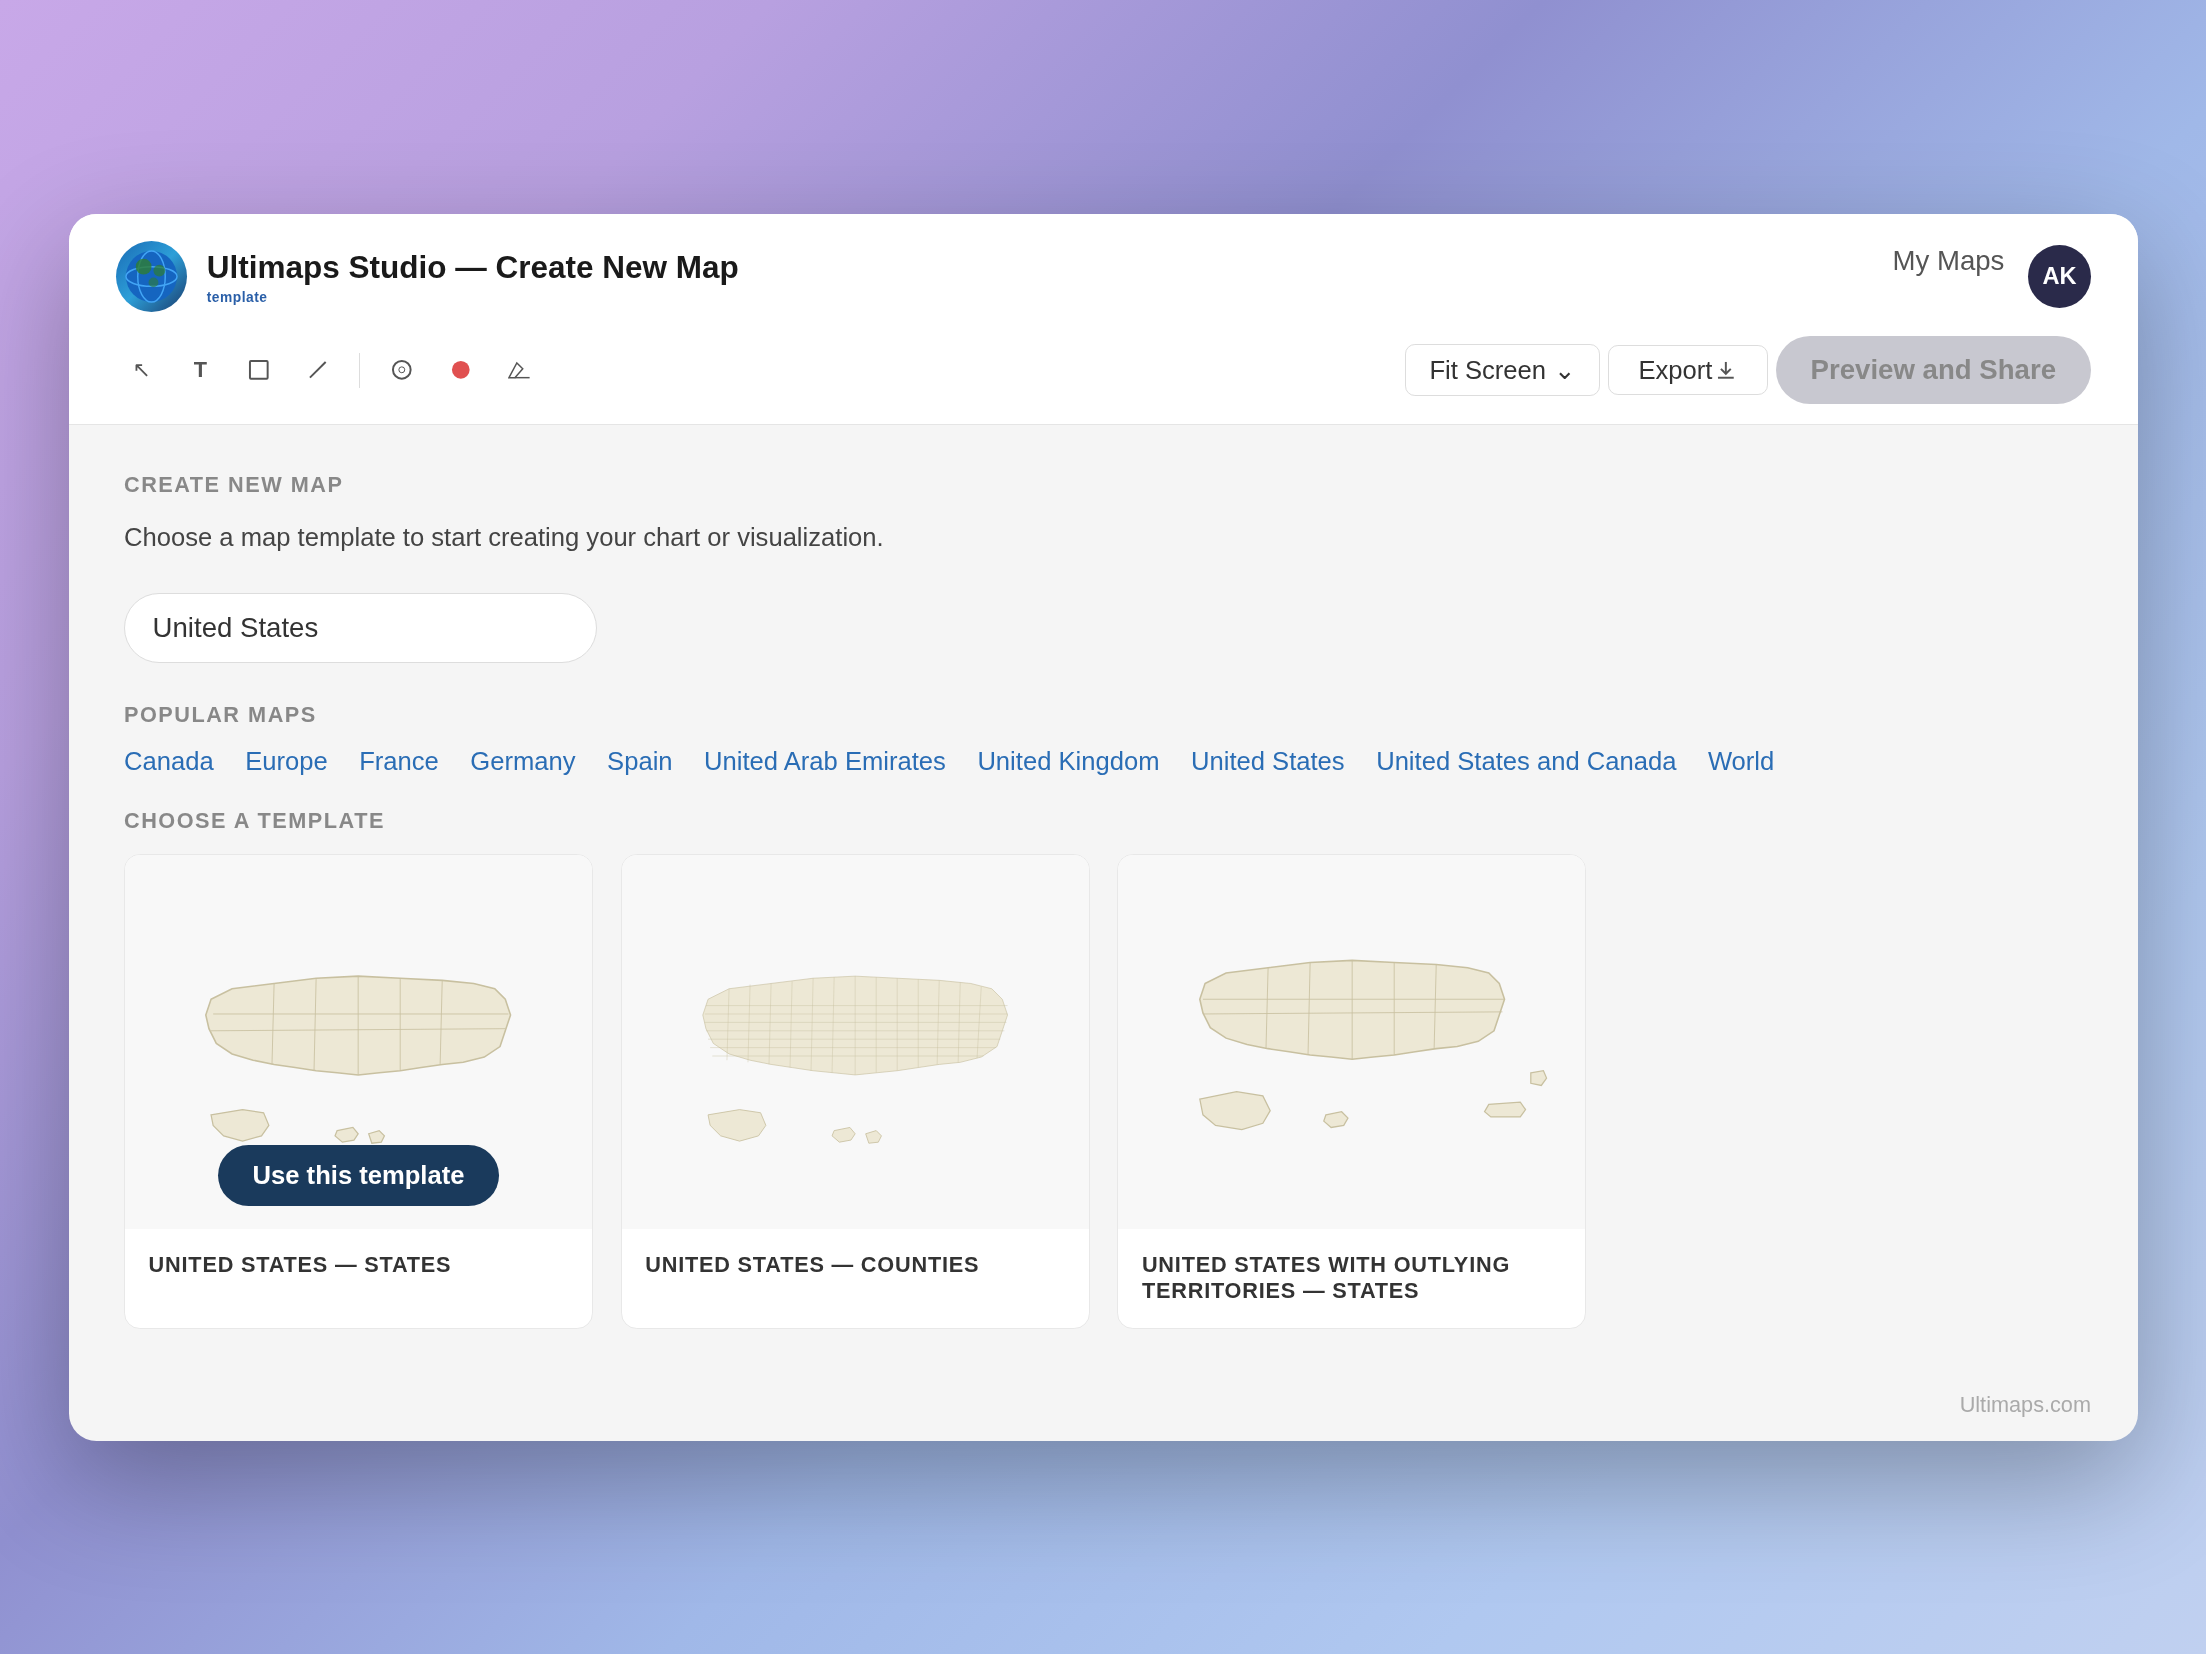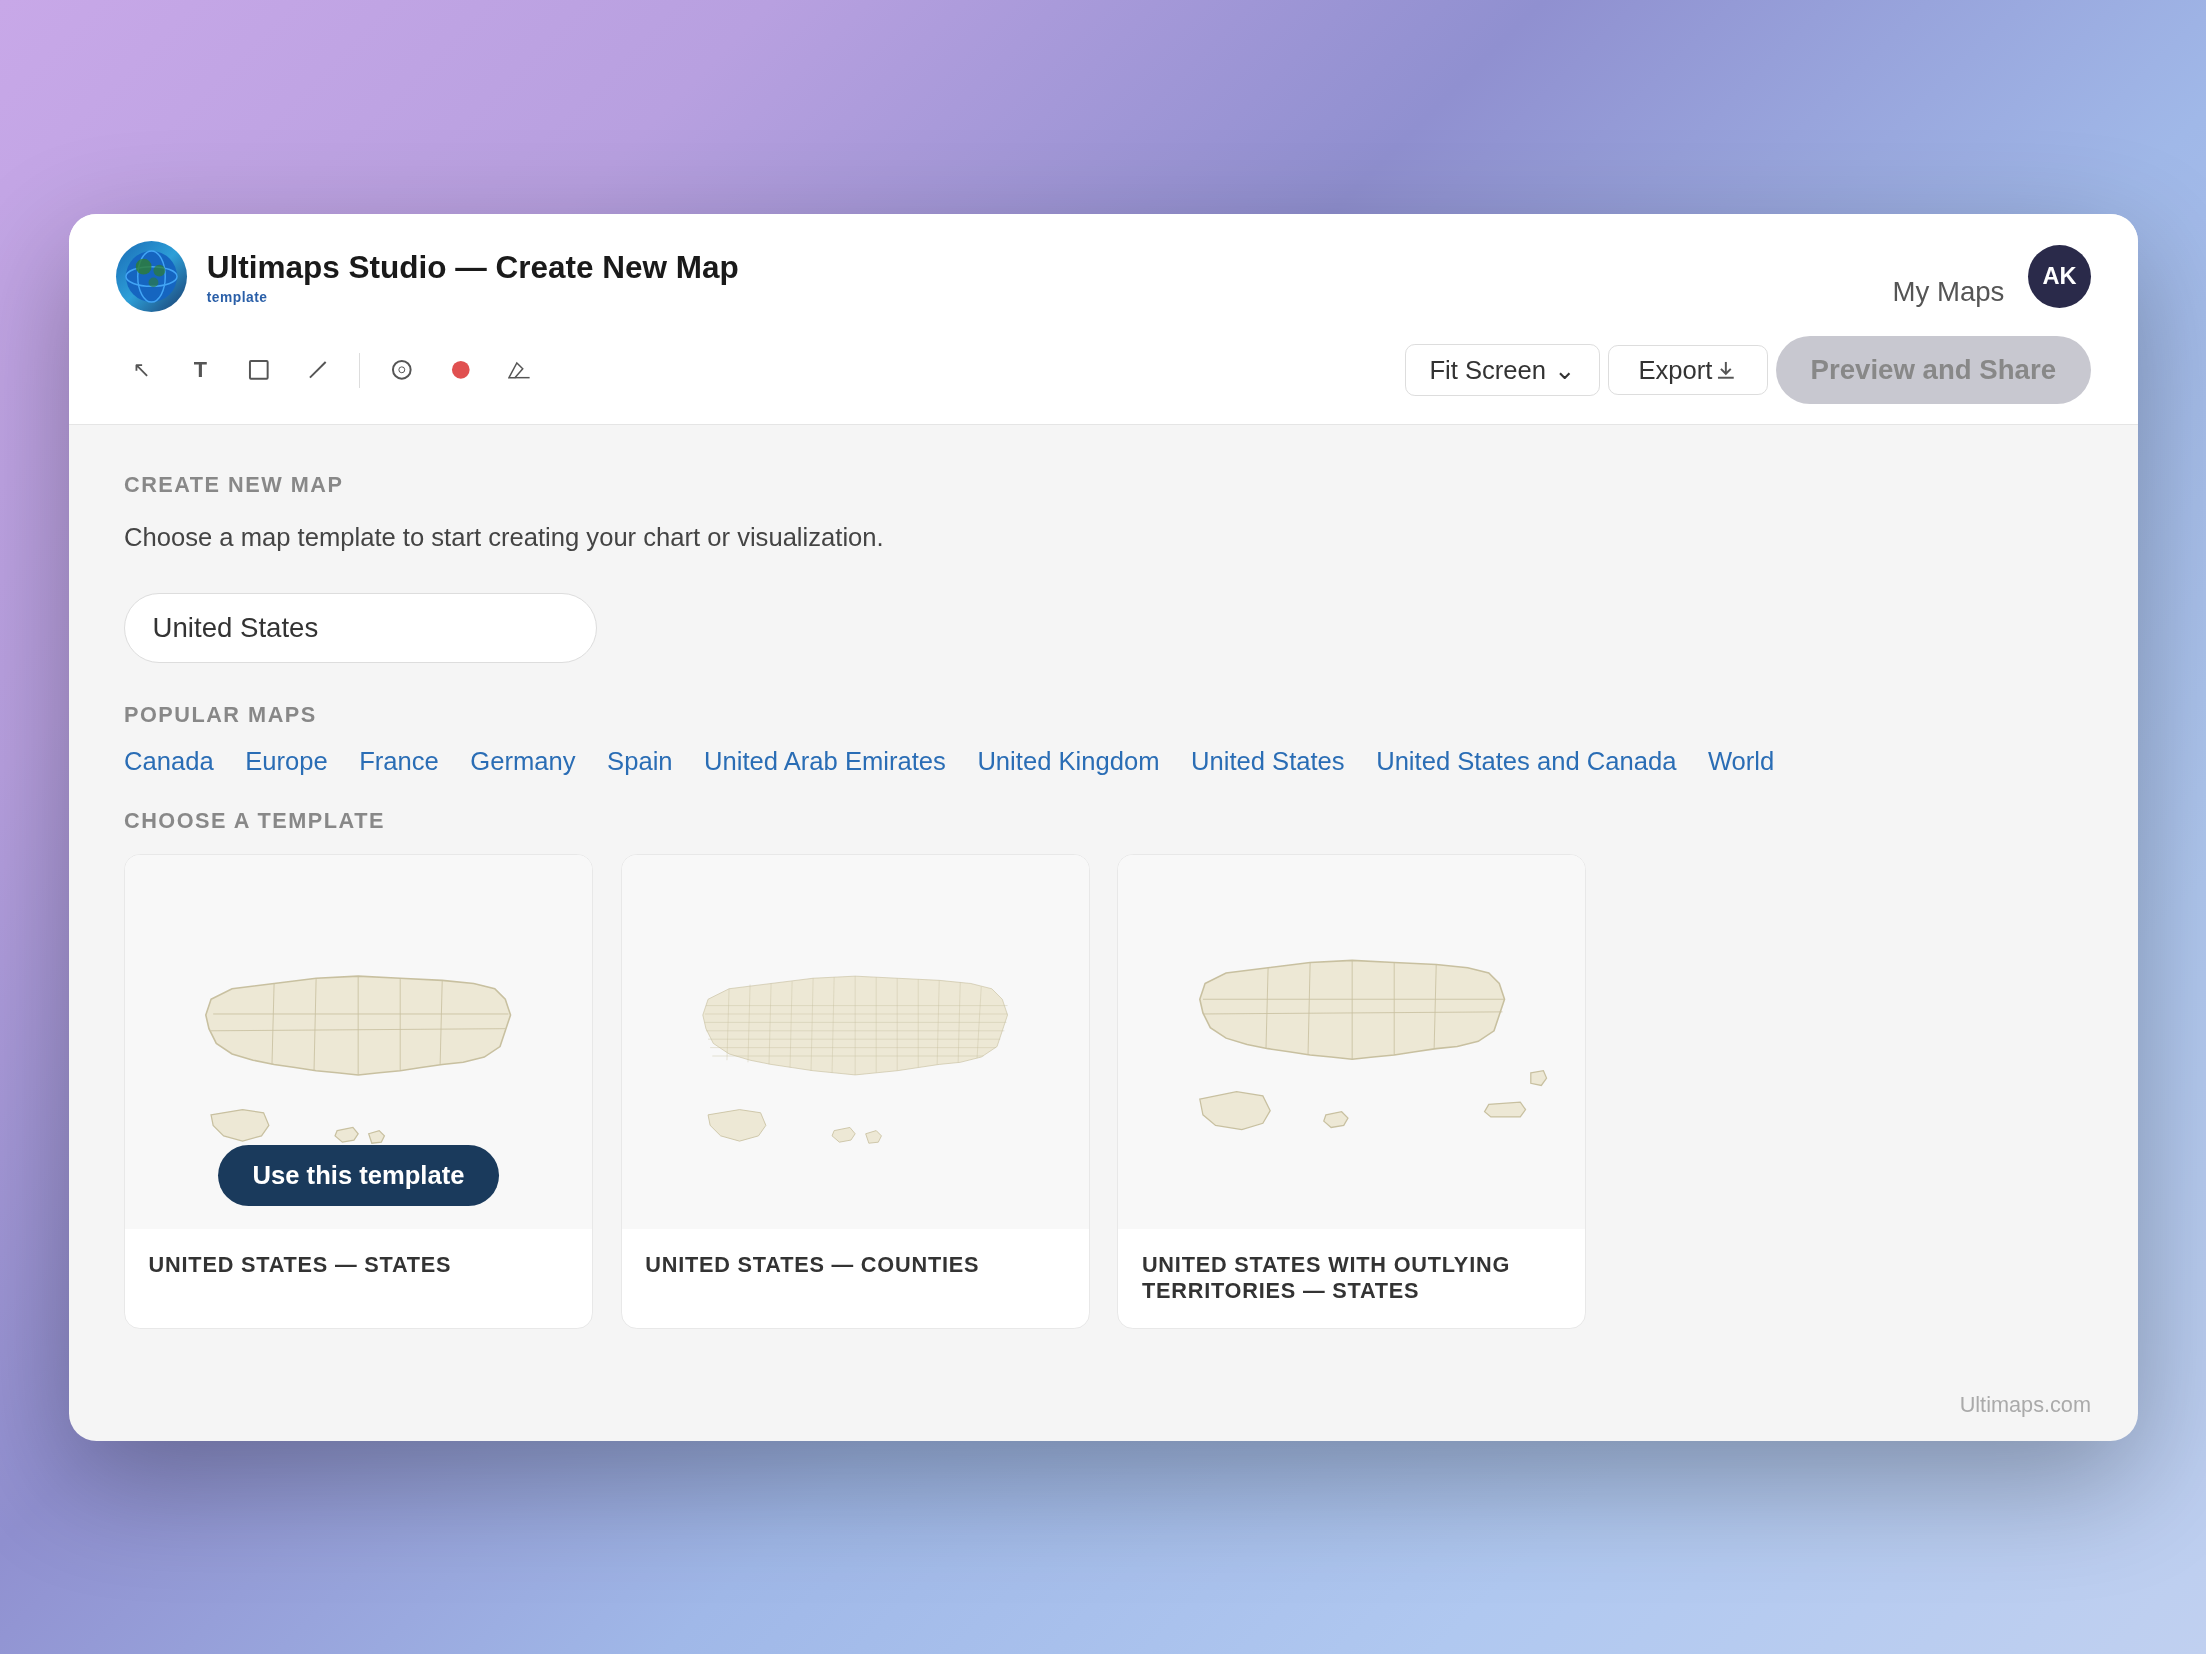--- a/index.html
+++ b/index.html
@@ -52,21 +52,21 @@
       letter-spacing: 0.5px;
       margin-top: 3.9px;
     }
     .app-title {
       font-size: 31.5px;
       font-weight: 600;
       color: #1a1a1a;
     }
     .header-right {
       display: flex;
-      align-items: flex-end;
+      align-items: flex-start;
       gap: 23.6px;
     }
     .my-maps-link {
       font-size: 27.6px;
       color: #555;
       cursor: pointer;
       text-decoration: none;
     }
     .avatar {
       width: 63px;

